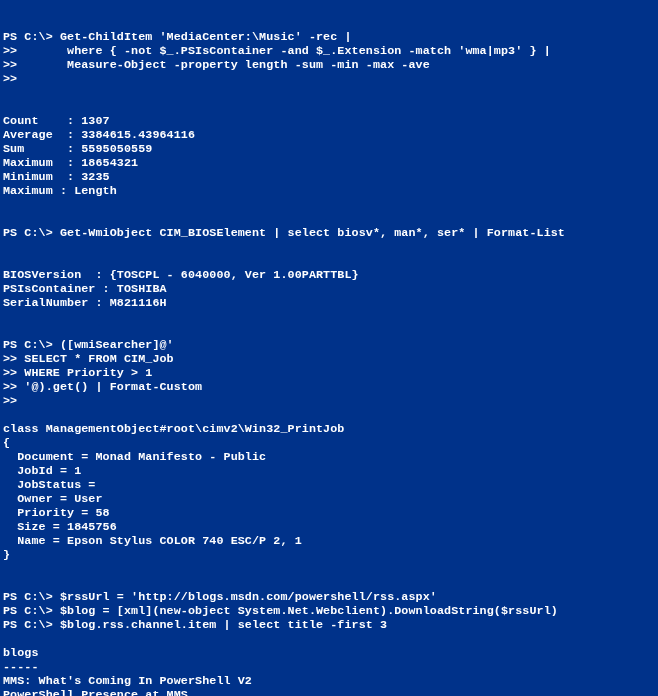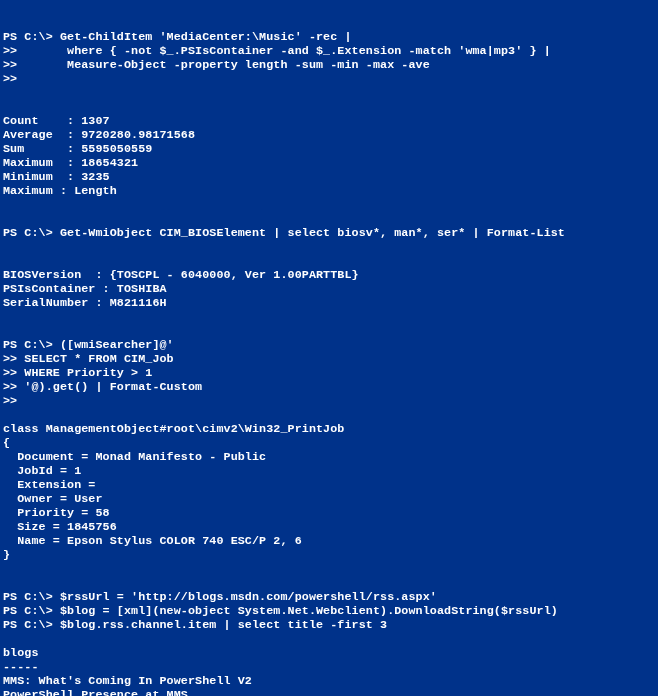--- a/index.html
+++ b/index.html
@@ -24,21 +24,21 @@
 </head>
 <body>
 
 <div><span>PS C:\&gt; Get-ChildItem 'MediaCenter:\Music' -rec |</span>
 <span>&gt;&gt;       where { -not $_.PSIsContainer -and $_.Extension -match 'wma|mp3' } |</span>
 <span>&gt;&gt;       Measure-Object -property length -sum -min -max -ave</span>
 <span>&gt;&gt;</span>
 <span></span>
 <span></span>
 <span>Count    : 1307</span>
-<span>Average  : 9720280.98171568</span>
+<span>Average  : 3384615.43964116</span>
 <span>Sum      : 5595050559</span>
 <span>Maximum  : 18654321</span>
 <span>Minimum  : 3235</span>
 <span>Maximum : Length</span>
 <span></span>
 <span></span>
 <span>PS C:\&gt; Get-WmiObject CIM_BIOSElement | select biosv*, man*, ser* | Format-List</span>
 <span></span>
 <span></span>
 <span>BIOSVersion  : {TOSCPL - 6040000, Ver 1.00PARTTBL}</span>
@@ -49,25 +49,25 @@
 <span>PS C:\&gt; ([wmiSearcher]@'</span>
 <span>&gt;&gt; SELECT * FROM CIM_Job</span>
 <span>&gt;&gt; WHERE Priority &gt; 1</span>
 <span>&gt;&gt; '@).get() | Format-Custom</span>
 <span>&gt;&gt;</span>
 <span></span>
 <span>class ManagementObject#root\cimv2\Win32_PrintJob</span>
 <span>{</span>
 <span>  Document = Monad Manifesto - Public</span>
 <span>  JobId = 1</span>
-<span>  Extension =</span>
+<span>  JobStatus =</span>
 <span>  Owner = User</span>
 <span>  Priority = 58</span>
 <span>  Size = 1845756</span>
-<span>  Name = Epson Stylus COLOR 740 ESC/P 2, 6</span>
+<span>  Name = Epson Stylus COLOR 740 ESC/P 2, 1</span>
 <span>}</span>
 <span></span>
 <span></span>
 <span>PS C:\&gt; $rssUrl = 'http://blogs.msdn.com/powershell/rss.aspx'</span>
 <span>PS C:\&gt; $blog = [xml](new-object System.Net.Webclient).DownloadString($rssUrl)</span>
 <span>PS C:\&gt; $blog.rss.channel.item | select title -first 3</span>
 <span></span>
 <span>blogs</span>
 <span>-----</span>
 <span>MMS: What's Coming In PowerShell V2</span>

